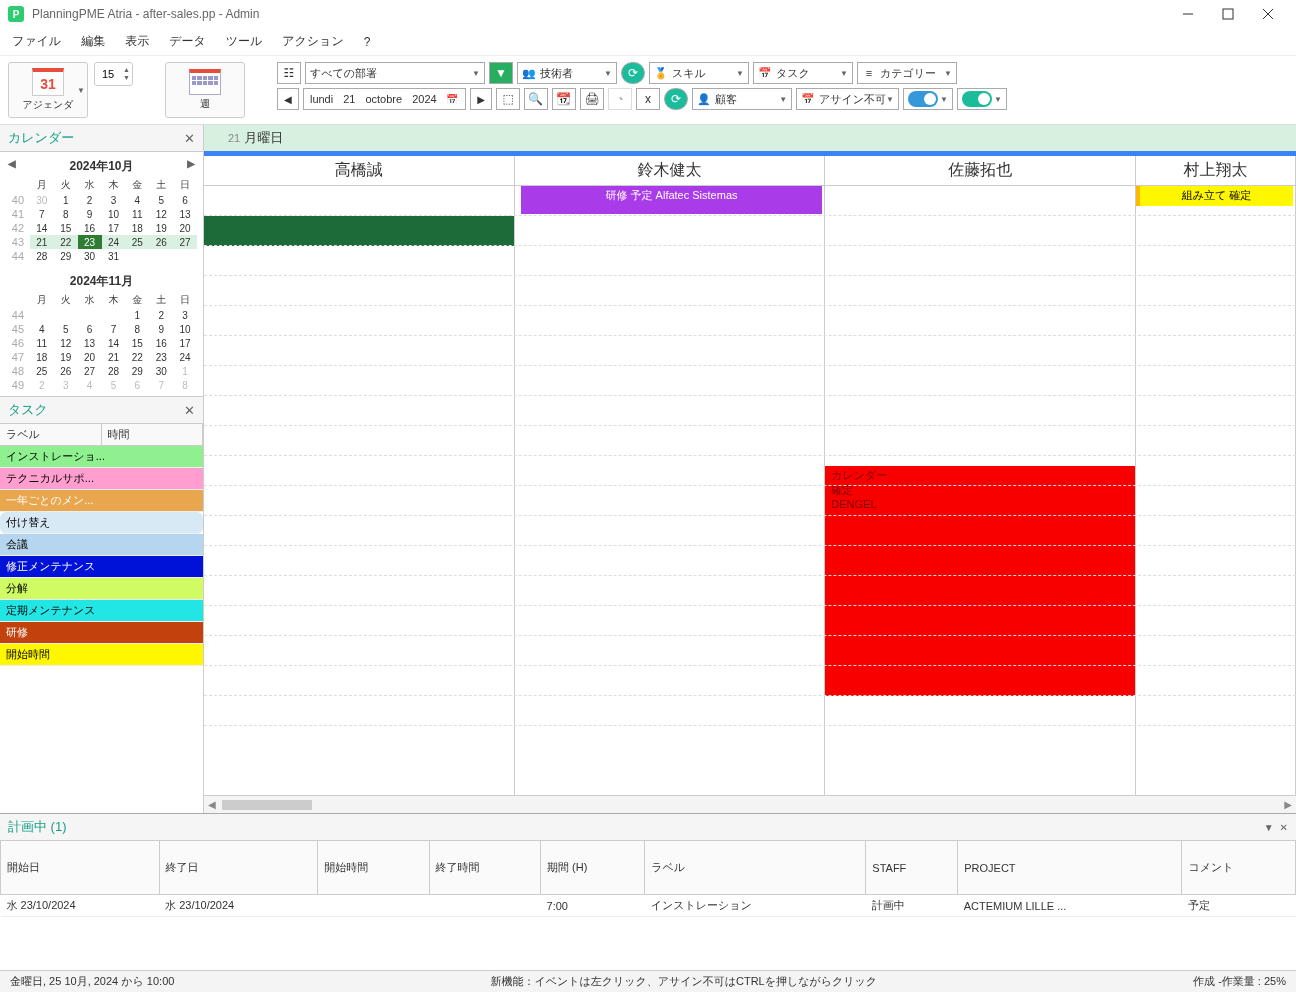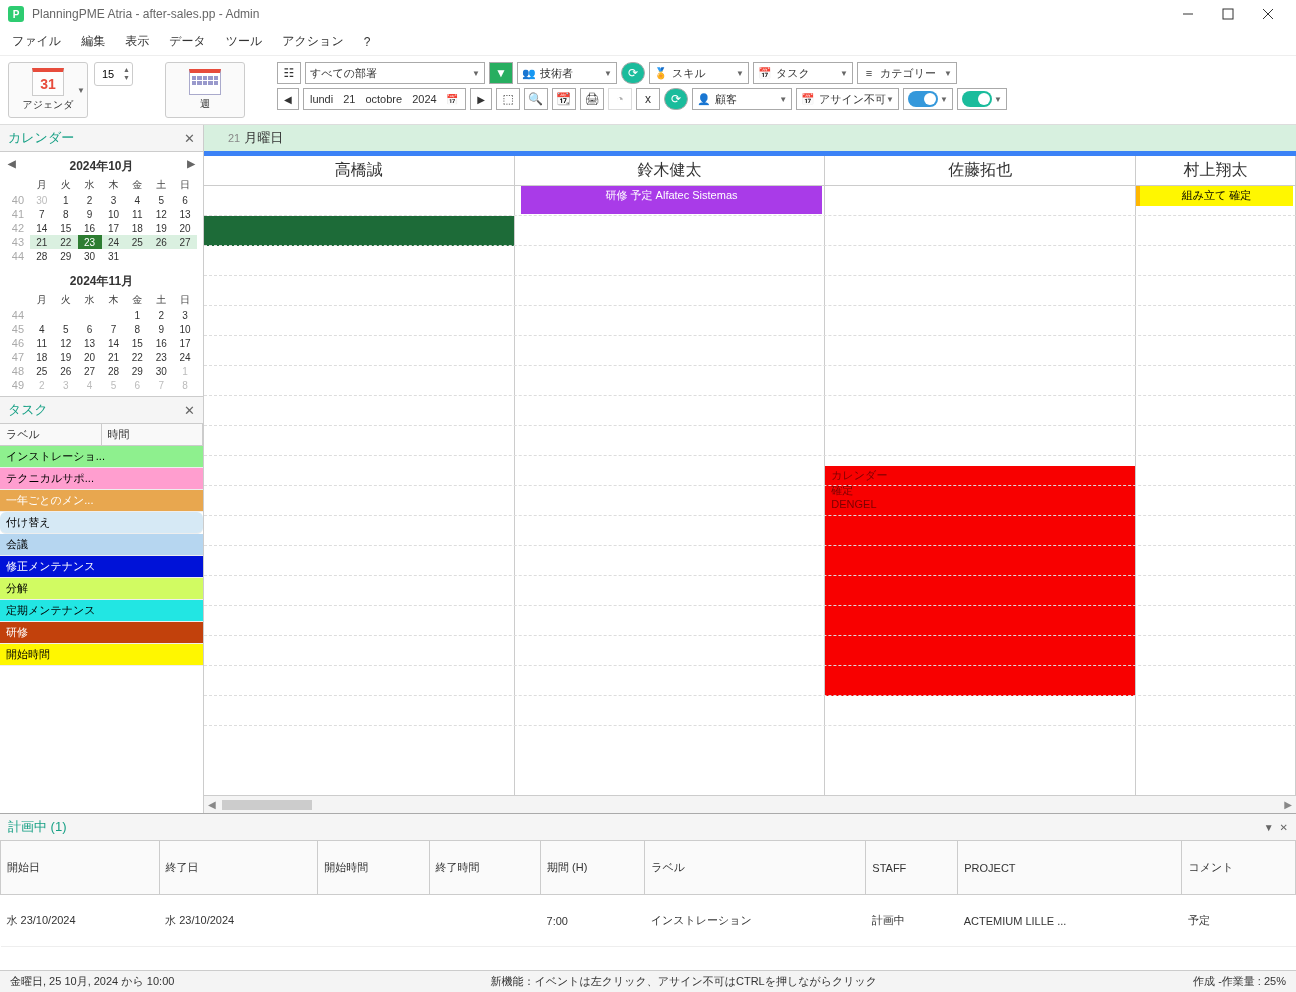--- a/index.html
+++ b/index.html
@@ -84,21 +84,21 @@
 .evt.red span { display:block; }
 .hscroll { height:18px; border-top:1px solid #ccc; background:#f4f4f4; display:flex; align-items:center; padding:0 4px; font-size:10px; color:#888; }
 .hscroll .thumb { width:90px; height:10px; background:#ccc; margin-left:6px; }
 
 
 .bottom-panel { border-top:1px solid #aaa; }
 .bp-header { background:#f5f5f5; padding:4px 8px; font-size:13px; color:#16a085; display:flex; justify-content:space-between; align-items:center; }
 .bp-header .ctrls { display:flex; gap:6px; font-size:10px; color:#666; }
 .bp-table { width:100%; border-collapse:collapse; font-size:11px; }
 .bp-table th { text-align:left; padding:19px 6px; border:1px solid #ccc; background:#fafafa; font-weight:normal; }
-.bp-table td { padding:18px 6px; border-bottom:1px solid #eee; }
+.bp-table td { padding:3px 6px; border-bottom:1px solid #eee; }
 .bp-body { height:130px; overflow:auto; }
 
 
 .statusbar { height:22px; background:#f4f4f4; border-top:1px solid #ccc; display:flex; align-items:center; padding:0 10px; font-size:11px; gap:40px; }
 .statusbar .sb-mid { flex:1; text-align:center; }
 .statusbar .sb-right { margin-left:auto; }
 </style>
 </head>
 <body>
 

